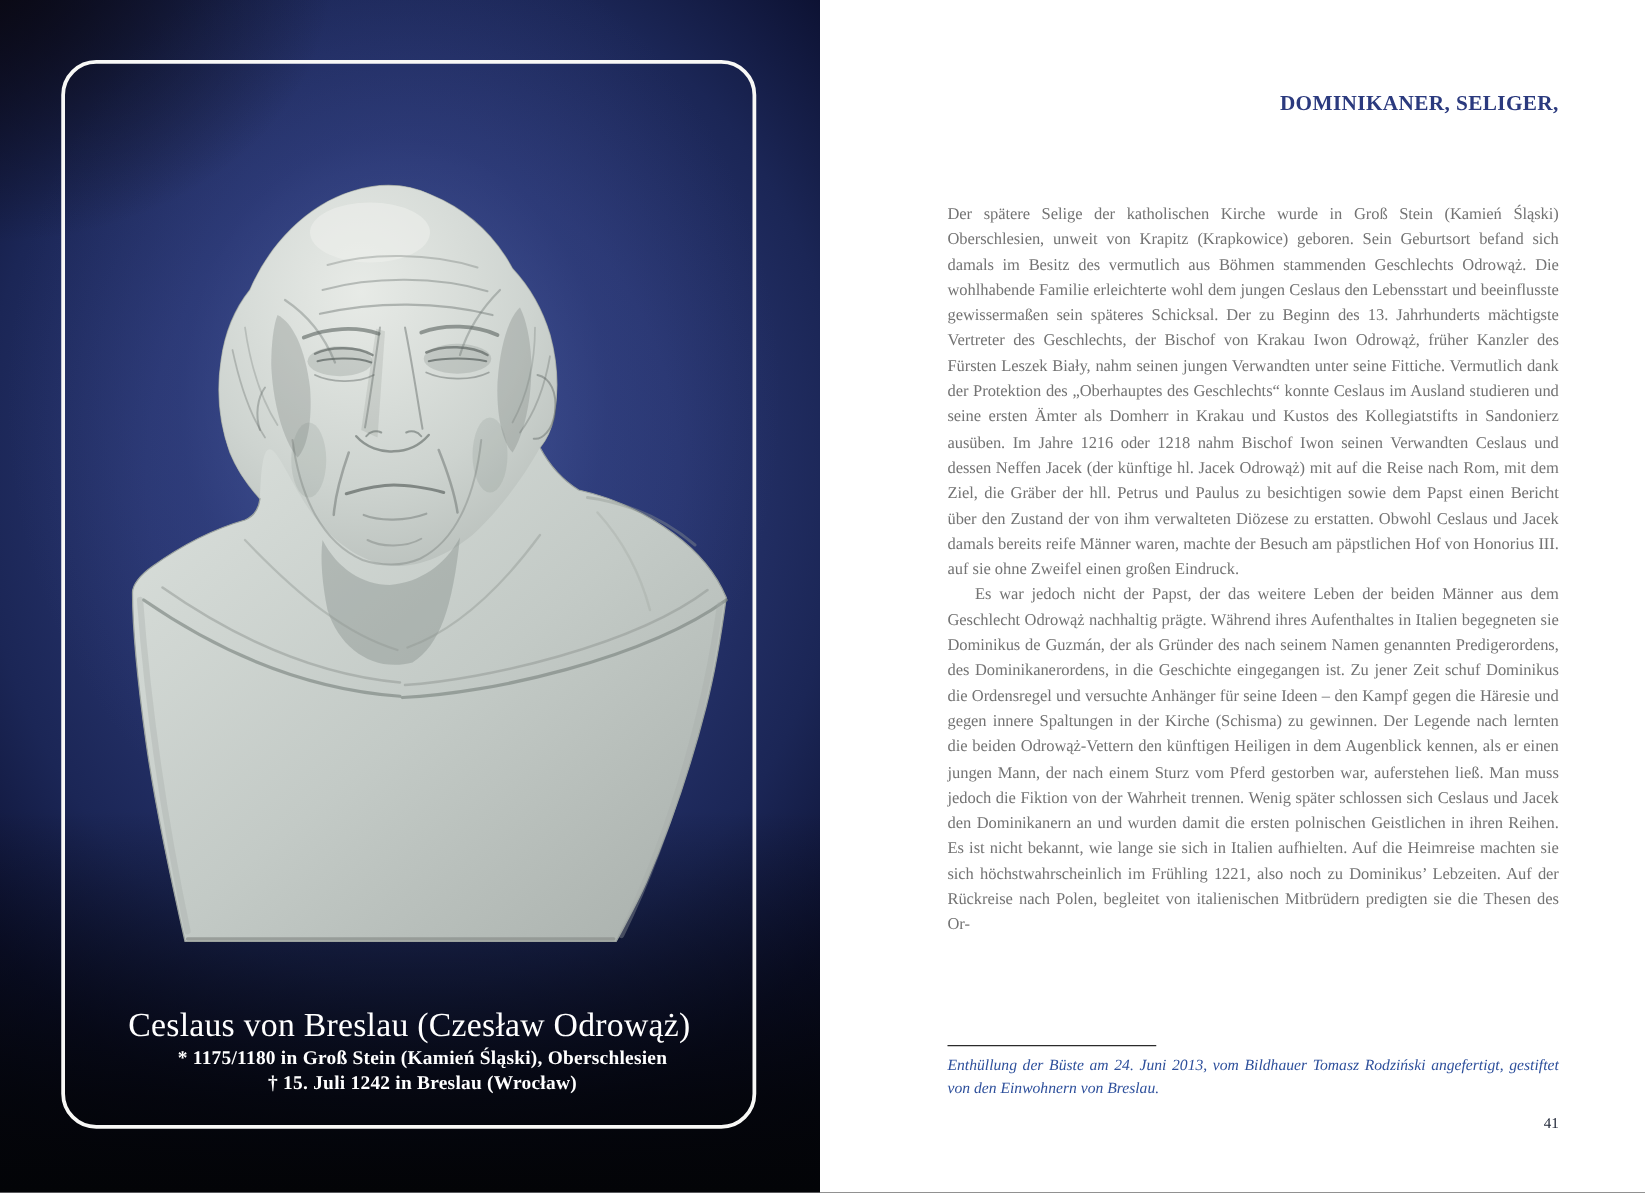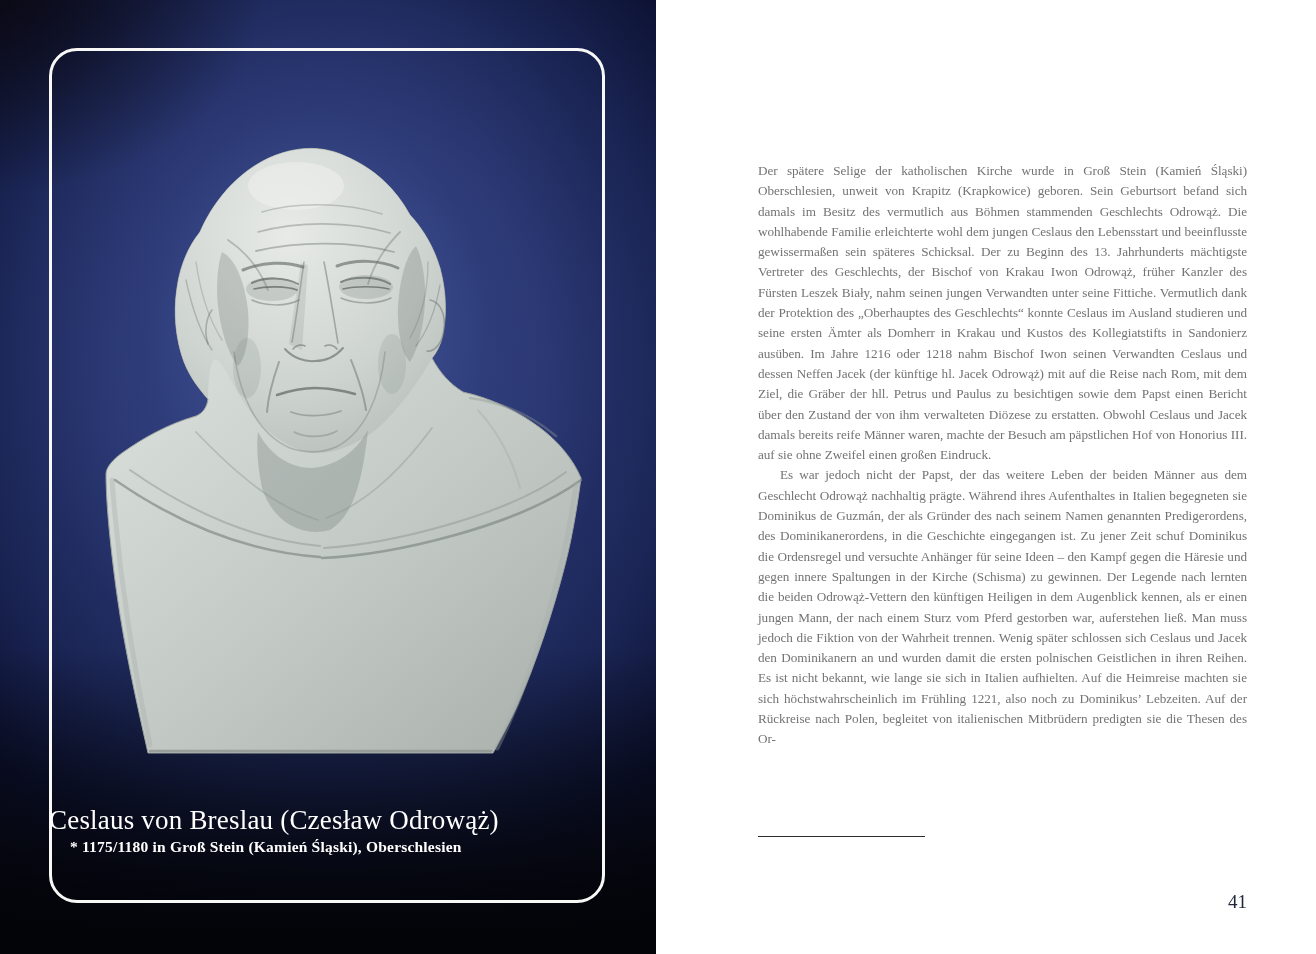--- a/index.html
+++ b/index.html
@@ -12,38 +12,38 @@
     background-image:
       radial-gradient(ellipse 430px 330px at -2% -2%, rgba(10,8,16,0.92), rgba(10,8,16,0) 65%),
       linear-gradient(to bottom, rgba(4,5,10,0) 68%, rgba(3,4,8,0.85) 92%, #030407 100%),
       radial-gradient(ellipse 310px 380px at 315px 320px, rgba(98,116,188,0.5), rgba(64,80,152,0.22) 55%, rgba(0,0,0,0) 100%),
       radial-gradient(ellipse 560px 660px at 330px 380px, #30407f 0%, #28356f 38%, #1b2656 62%, #0d1233 82%, #080b1e 100%);
   }
   .photo-frame{position:absolute;left:49px;top:48px;width:556px;height:855px;
     border:3.5px solid #f8f8f6;border-radius:28px;box-sizing:border-box;}
   .bust-svg{position:absolute;left:0;top:0;width:656px;height:954px;pointer-events:none;}
 
-  .caption{position:absolute;left:49px;top:803px;width:557px;color:#fff;}
+  .caption{position:absolute;left:49px;top:803px;width:557px;text-align:center;color:#fff;}
   .caption .title{font-size:27px;line-height:34px;letter-spacing:0.2px;}
   .caption .sub{font-size:15.5px;line-height:20px;font-weight:bold;letter-spacing:0.2px;padding-left:21px;}
 
   
   .page-right{position:absolute;left:656px;top:0;width:660px;height:954px;background:#ffffff;}
   .heading{position:absolute;top:71px;right:69px;text-align:right;
     color:#2b3a7e;font-weight:bold;font-size:17px;line-height:23px;letter-spacing:0.3px;}
   .bodytext{position:absolute;left:102px;top:161px;width:489px;
     color:#737373;font-size:13.2px;line-height:20.3px;text-align:justify;
     letter-spacing:-0.05px;word-spacing:0.1px;}
   .bodytext p{margin:0;}
   .bodytext p.indent{text-indent:22px;}
   .footnote-rule{position:absolute;left:102px;top:836px;width:167px;height:0;
     border-top:1.5px solid #2b2b2b;}
   .footnote{position:absolute;left:102px;top:844px;width:489px;
     color:#2d4f9b;font-style:italic;font-size:12.5px;line-height:17.5px;text-align:justify;}
-  .pagenum{position:absolute;right:69px;top:891px;color:#202738;font-size:19px;margin-left:19px;}
+  .pagenum{position:absolute;right:69px;top:891px;color:#202738;font-size:12px;margin-left:19px;}
 </style>
 </head>
 <body>
 
 <div id="stage">
 
   <div class="page-left">
 
     <svg class="bust-svg" viewBox="0 0 656 954" aria-hidden="true">
       <defs>
@@ -153,31 +153,34 @@
         <path d="M 112 480 C 118 560 130 650 150 745" stroke="#a6ada9" stroke-width="5" opacity="0.35"></path>
         <path d="M 576 484 C 566 560 540 660 497 748" stroke="#a6ada9" stroke-width="5" opacity="0.35"></path>
       </g>
     </svg>
 
     <div class="photo-frame"></div>
 
     <div class="caption">
       <div class="title">Ceslaus von Breslau (Czesław Odrowąż)</div>
       <div class="sub">* 1175/1180 in Groß Stein (Kamień Śląski), Oberschlesien</div>
+      <div class="sub">† 15. Juli 1242 in Breslau (Wrocław)</div>
     </div>
   </div>
 
   <div class="page-right">
 
     <div class="heading">
+      <div>DOMINIKANER, SELIGER,</div>
     </div>
 
     <div class="bodytext">
       <p>Der spätere Selige der katholischen Kirche wurde in Groß Stein (Kamień Śląski) Oberschlesien, unweit von Krapitz (Krapkowice) geboren. Sein Geburtsort befand sich damals im Besitz des vermutlich aus Böhmen stammenden Geschlechts Odrowąż. Die wohlhabende Familie erleichterte wohl dem jungen Ceslaus den Lebensstart und beeinflusste gewissermaßen sein späteres Schicksal. Der zu Beginn des 13. Jahrhunderts mächtigste Vertreter des Geschlechts, der Bischof von Krakau Iwon Odrowąż, früher Kanzler des Fürsten Leszek Biały, nahm seinen jungen Verwandten unter seine Fittiche. Vermutlich dank der Protektion des „Oberhauptes des Geschlechts“ konnte Ceslaus im Ausland studieren und seine ersten Ämter als Domherr in Krakau und Kustos des Kollegiatstifts in Sandonierz ausüben. Im Jahre 1216 oder 1218 nahm Bischof Iwon seinen Verwandten Ceslaus und dessen Neffen Jacek (der künftige hl. Jacek Odrowąż) mit auf die Reise nach Rom, mit dem Ziel, die Gräber der hll. Petrus und Paulus zu besichtigen sowie dem Papst einen Bericht über den Zustand der von ihm verwalteten Diözese zu erstatten. Obwohl Ceslaus und Jacek damals bereits reife Männer waren, machte der Besuch am päpstlichen Hof von Honorius III. auf sie ohne Zweifel einen großen Eindruck.</p>
       <p class="indent">Es war jedoch nicht der Papst, der das weitere Leben der beiden Männer aus dem Geschlecht Odrowąż nachhaltig prägte. Während ihres Aufenthaltes in Italien begegneten sie Dominikus de Guzmán, der als Gründer des nach seinem Namen genannten Predigerordens, des Dominikanerordens, in die Geschichte eingegangen ist. Zu jener Zeit schuf Dominikus die Ordensregel und versuchte Anhänger für seine Ideen – den Kampf gegen die Häresie und gegen innere Spaltungen in der Kirche (Schisma) zu gewinnen. Der Legende nach lernten die beiden Odrowąż-Vettern den künftigen Heiligen in dem Augenblick kennen, als er einen jungen Mann, der nach einem Sturz vom Pferd gestorben war, auferstehen ließ. Man muss jedoch die Fiktion von der Wahrheit trennen. Wenig später schlossen sich Ceslaus und Jacek den Dominikanern an und wurden damit die ersten polnischen Geistlichen in ihren Reihen. Es ist nicht bekannt, wie lange sie sich in Italien aufhielten. Auf die Heimreise machten sie sich höchstwahrscheinlich im Frühling 1221, also noch zu Dominikus’ Lebzeiten. Auf der Rückreise nach Polen, begleitet von italienischen Mitbrüdern predigten sie die Thesen des Or-</p>
     </div>
 
     <div class="footnote-rule"></div>
+    <div class="footnote">Enthüllung der Büste am 24. Juni 2013, vom Bildhauer Tomasz Rodziński angefertigt, gestiftet von den Einwohnern von Breslau.</div>
 
     <div class="pagenum">41</div>
   </div>
 
 </div>
 
 </body></html>

